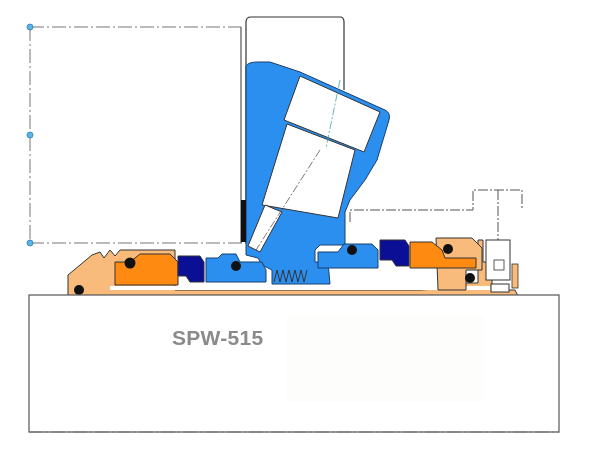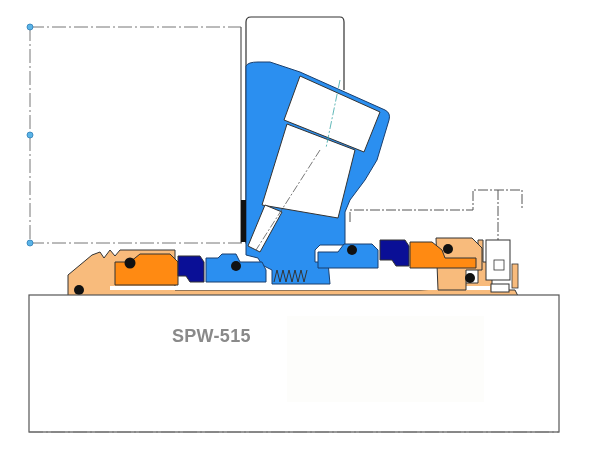--- a/index.html
+++ b/index.html
@@ -1,18 +1,18 @@
 <!DOCTYPE html>
 <html><head>
   <meta charset="utf-8">
   <style>
     html, body { margin: 0; padding: 0; background: #ffffff; }
     body { width: 600px; height: 450px; position: relative; overflow: hidden; font-family: "Liberation Sans", sans-serif; }
     svg { position: absolute; left: 0; top: 0; }
-    .label { position: absolute; left: 172px; top: 326px; font-size: 18px; font-weight: bold; color: #8a8a8a; letter-spacing: 0.3px; }
+    .label { position: absolute; left: 172px; top: 326px; font-size: 21px; font-weight: bold; color: #8a8a8a; letter-spacing: 0.3px; }
     .watermark { position: absolute; left: 287px; top: 316px; width: 197px; height: 86px; background: #fdfdfb; }
   </style>
 </head>
 <body>
 
 <svg width="600" height="450" viewBox="0 0 600 450">
 
   <g fill="none" stroke="#777" stroke-width="1" stroke-dasharray="14,3,2,3">
     <line x1="30" y1="27" x2="241" y2="27"></line>
     <line x1="30" y1="27" x2="30" y2="243"></line>

